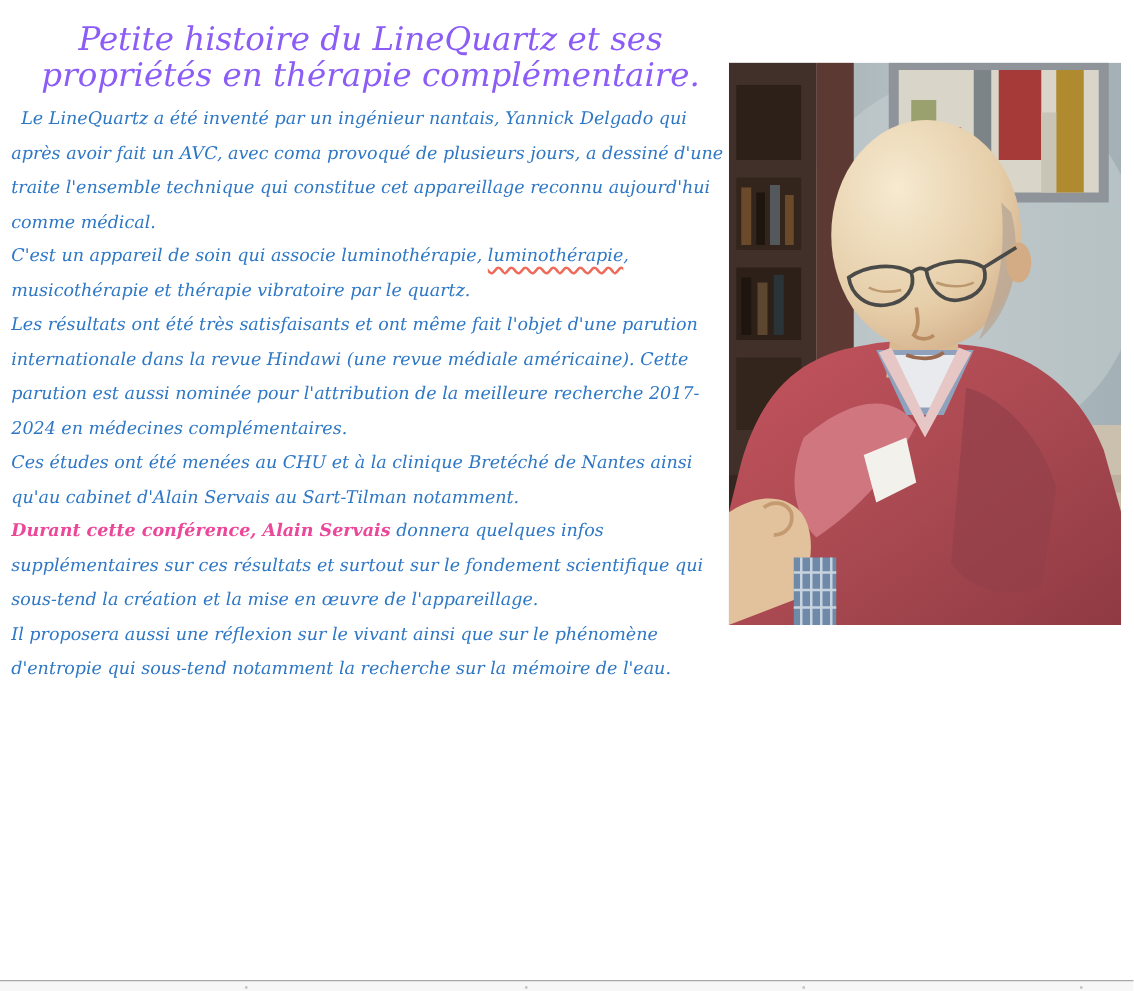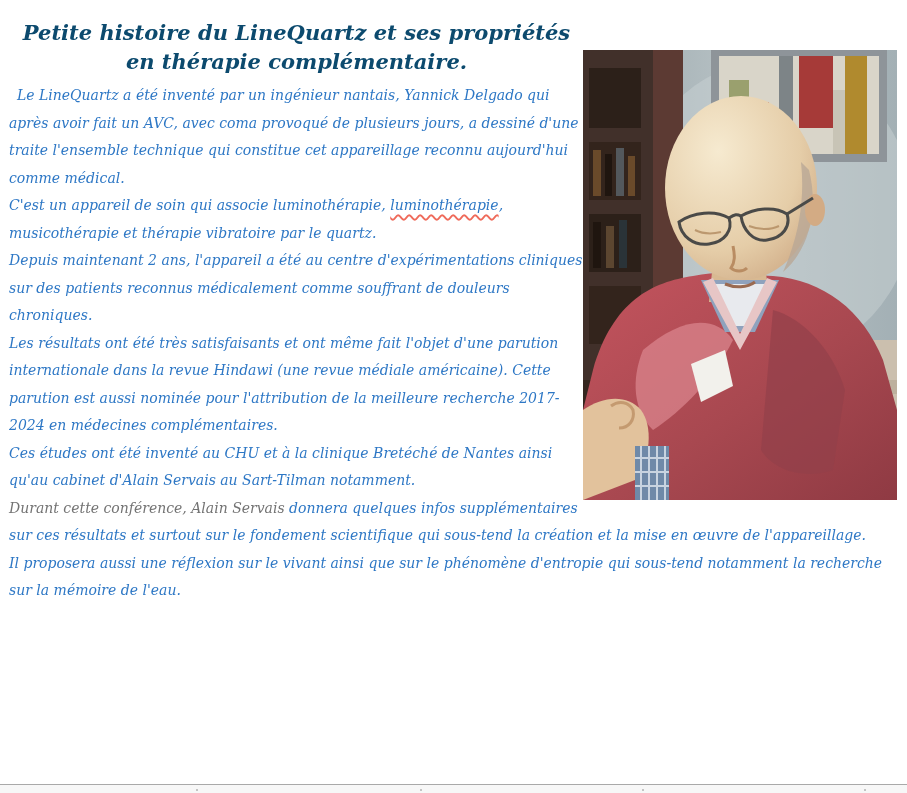--- a/index.html
+++ b/index.html
@@ -28,42 +28,42 @@
     margin: 34px 10px 0 0;
     width: 314px;
     height: 450px;
     overflow: hidden;
   }
   .photo-frame svg { display: block; }
 
   .title {
     margin: 2px 10px 6px 10px;
     text-align: center;
-    font-size: 21px;
+    font-size: 26px;
     line-height: 29px;
     font-style: italic;
-    font-weight: bold;
-    color: #0c4a6e;
+    font-weight: normal;
+    color: #8b5cf6;
   }
   .article {
     margin: 0;
     padding: 0 4px 0 9px;
     color: #2d77c5;
     font-style: italic;
     font-size: 14px;
     line-height: 27.5px;
   }
   .article p {
     margin: 0;
     padding: 0;
   }
   .article p.first-par { text-indent: 8px; }
   .seg-bold {
-    font-weight: normal;
-    color: #737373;
+    font-weight: bold;
+    color: #ec4899;
   }
   .seg-spell {
     text-decoration-line: underline;
     text-decoration-style: wavy;
     text-decoration-color: #ef6a5a;
     text-decoration-thickness: 1.5px;
     text-underline-offset: 4px;
   }
   .bottom-strip {
     position: absolute;
@@ -187,23 +187,22 @@
           </g>
         </svg>
       </figure>
     </div>
 
     <h1 class="title">Petite histoire du LineQuartz et ses propriétés en thérapie complémentaire.</h1>
 
     <div class="article" id="article-body">
         <p class="first-par"><span>Le LineQuartz a été inventé par un ingénieur nantais, Yannick Delgado qui après avoir fait un AVC, avec coma provoqué de plusieurs jours, a dessiné d'une traite l'ensemble technique qui constitue cet appareillage reconnu aujourd'hui comme médical.</span></p>
         <p><span>C'est un appareil de soin qui associe luminothérapie, </span><span class="seg-spell">luminothérapie</span><span>, musicothérapie et thérapie vibratoire par le quartz.</span></p>
-        <p><span>Depuis maintenant 2 ans, l'appareil a été au centre d'expérimentations cliniques sur des patients reconnus médicalement comme souffrant de douleurs chroniques.</span></p>
         <p><span>Les résultats ont été très satisfaisants et ont même fait l'objet d'une parution internationale dans la revue Hindawi (une revue médiale américaine). Cette parution est aussi nominée pour l'attribution de la meilleure recherche 2017-2024 en médecines complémentaires.</span></p>
-        <p><span>Ces études ont été inventé au CHU et à la clinique Bretéché de Nantes ainsi qu'au cabinet d'Alain Servais au Sart-Tilman notamment.</span></p>
+        <p><span>Ces études ont été menées au CHU et à la clinique Bretéché de Nantes ainsi qu'au cabinet d'Alain Servais au Sart-Tilman notamment.</span></p>
         <p><span class="seg-bold">Durant cette conférence, Alain Servais</span><span> donnera quelques infos supplémentaires sur ces résultats et surtout sur le fondement scientifique qui sous-tend la création et la mise en œuvre de l'appareillage.</span></p>
         <p><span>Il proposera aussi une réflexion sur le vivant ainsi que sur le phénomène d'entropie qui sous-tend notamment la recherche sur la mémoire de l'eau.</span></p>
       </div>
 
   </div>
 
   <div class="bottom-strip">
     <div class="ruler-tick" style="left:196px;"></div>
     <div class="ruler-tick" style="left:420px;"></div>
     <div class="ruler-tick" style="left:642px;"></div>

